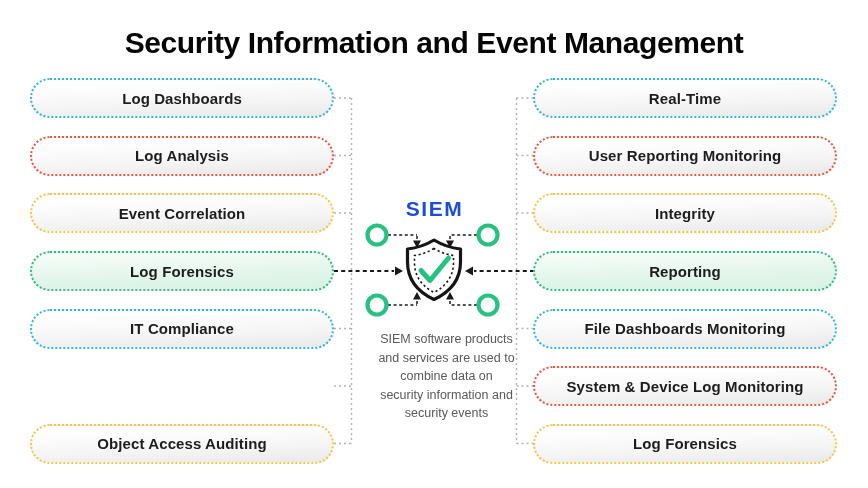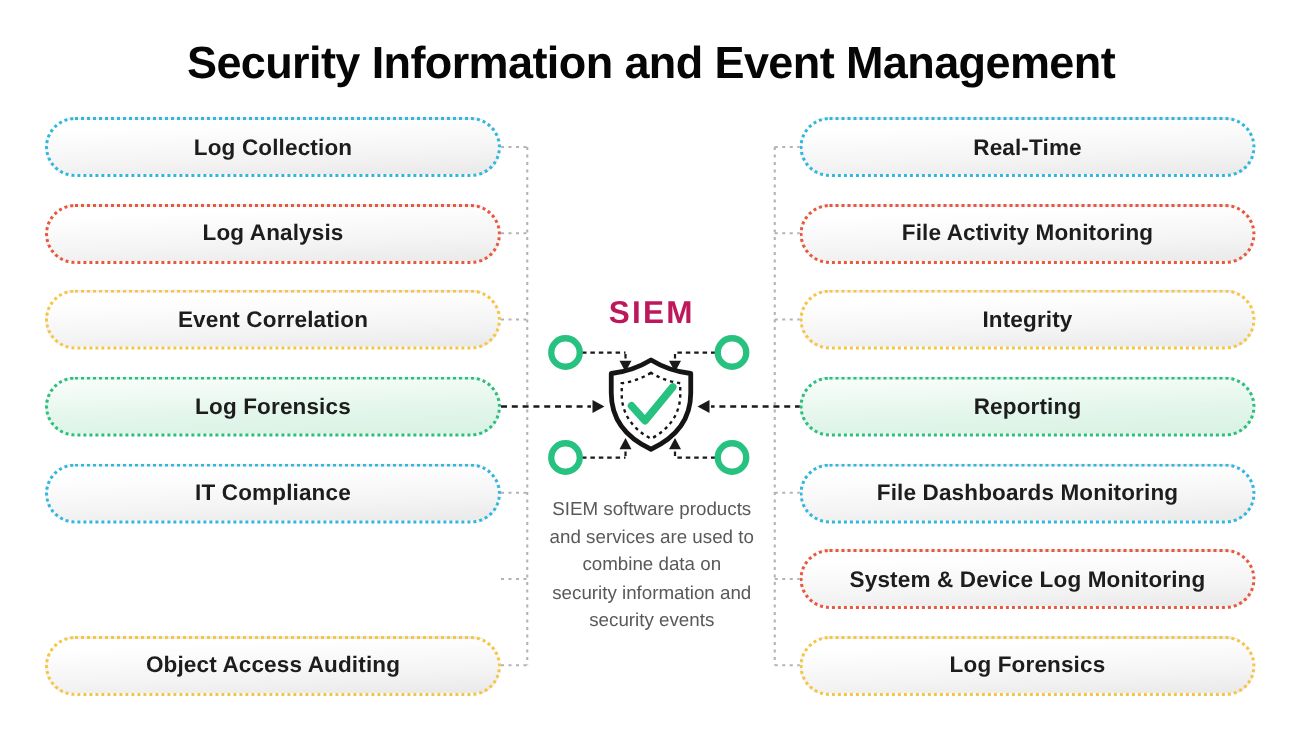--- a/index.html
+++ b/index.html
@@ -62,26 +62,26 @@
 
   .siem-label {
     position: absolute;
     left: 352px;
     top: 197px;
     width: 165px;
     text-align: center;
     font-size: 21px;
     font-weight: bold;
     letter-spacing: 1.5px;
-    color: #be185d;
+    color: #1d4ed8;
   }
 
   .siem-desc {
     position: absolute;
-    left: 348px;
+    left: 360px;
     top: 330px;
     width: 173px;
     text-align: center;
     font-size: 12.5px;
     line-height: 1.48;
     color: #58595b;
     white-space: pre-line;
   }
 </style>
 </head>
@@ -144,21 +144,21 @@
 
     <g>
       <path d="M434 240 C425 245.5 416.5 248 407.5 249 L407.5 262 C407.5 280 418 292 434 299.5 C450 292 460.5 280 460.5 262 L460.5 249 C451.5 248 443 245.5 434 240 Z" fill="#ffffff" stroke="#151515" stroke-width="3.2" stroke-linejoin="round"></path>
       <path d="M434 248.5 C427.5 252.5 421 254.5 414.5 255.5 L414.5 263 C414.5 276.5 422.5 286.5 434 292.5 C445.5 286.5 453.5 276.5 453.5 263 L453.5 255.5 C447 254.5 440.5 252.5 434 248.5 Z" fill="none" stroke="#151515" stroke-width="1.6" stroke-dasharray="2.2 2.6"></path>
       <path d="M421 270.5 L430 280.5 L448.5 258" fill="none" stroke="var(--icon_green)" stroke-width="5" stroke-linecap="round" stroke-linejoin="round"></path>
     </g>
   </svg>
 
   <div class="col left">
     <div class="pill cyan" style="top:78px">
-        <span>Log Collection</span>
+        <span>Log Dashboards</span>
       </div>
     <div class="pill yellow" style="top:193px">
         <span>Event Correlation</span>
       </div>
     <div class="pill red" style="top:135.5px">
         <span>Log Analysis</span>
       </div>
     <div class="pill green" style="top:251px">
         <span>Log Forensics</span>
       </div>
@@ -168,21 +168,21 @@
     <div class="pill yellow" style="top:423.5px">
         <span>Object Access Auditing</span>
       </div>
   </div>
 
   <div class="col right">
     <div class="pill cyan" style="top:78px">
         <span>Real-Time</span>
       </div>
     <div class="pill red" style="top:135.5px">
-        <span>File Activity Monitoring</span>
+        <span>User Reporting Monitoring</span>
       </div>
     <div class="pill yellow" style="top:193px">
         <span>Integrity</span>
       </div>
     <div class="pill green" style="top:251px">
         <span>Reporting</span>
       </div>
     <div class="pill cyan" style="top:308.5px">
         <span>File Dashboards Monitoring</span>
       </div>

